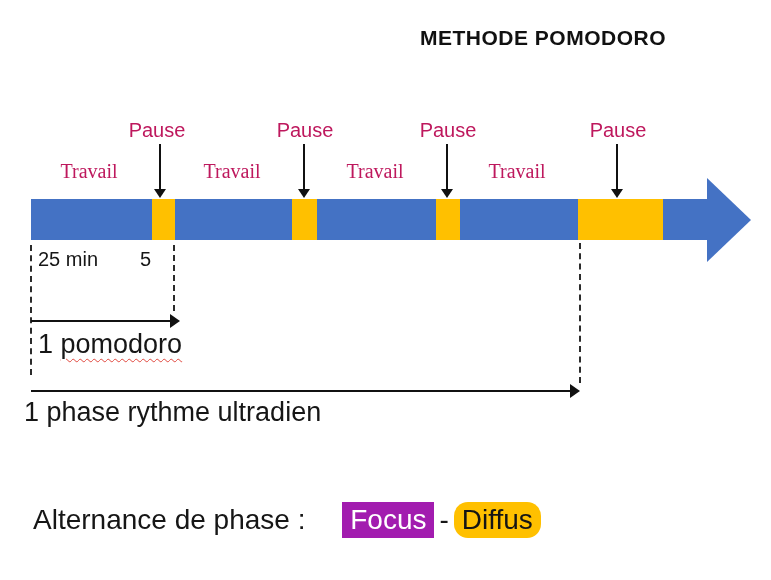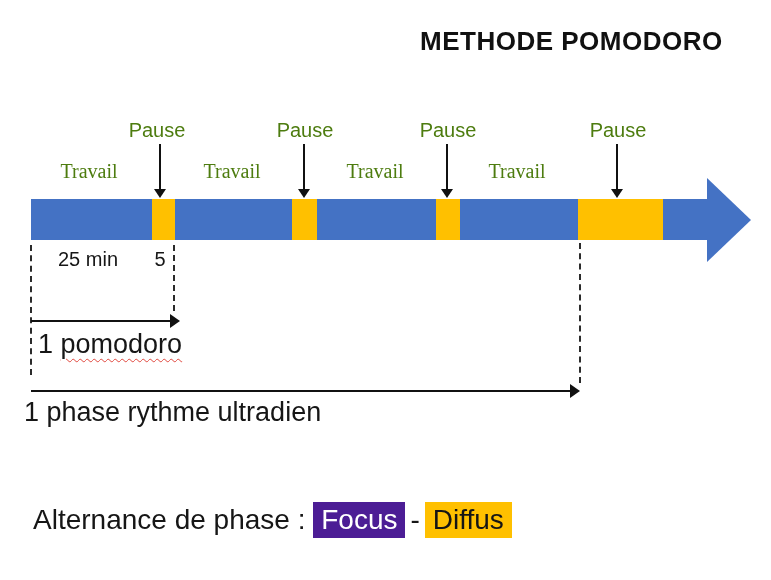--- a/index.html
+++ b/index.html
@@ -2,61 +2,61 @@
 <html><head>
 <meta charset="utf-8">
 <style>
   html,body{margin:0;padding:0;background:#fff;}
   .canvas{
     position:relative;width:771px;height:580px;background:#ffffff;
     font-family:"Liberation Sans",sans-serif;color:#1a1a1a;overflow:hidden;
   }
   .title{
     position:absolute;left:420px;top:26px;margin:0;
-    font-size:26px;font-weight:700;letter-spacing:0.5px;color:#111;
+    font-size:21px;font-weight:700;letter-spacing:0.5px;color:#111;
   }
   
   .bar{position:absolute;left:31px;top:199px;width:676px;height:41px;background:#4472C4;}
   .bar-head{
     position:absolute;left:707px;top:178px;width:0;height:0;
     border-top:42px solid transparent;border-bottom:42px solid transparent;
     border-left:44px solid #4472C4;
   }
   .pause-seg{position:absolute;top:199px;height:41px;background:#FFC000;}
   
-  .seg-label{position:absolute;width:110px;text-align:center;font-size:20px;color:#4d7c0f;}
+  .seg-label{position:absolute;width:110px;text-align:center;font-size:20px;color:#be185d;}
   .travail{top:160px;font-family:Liberation Serif, serif;}
   .pause{top:119px;}
   
   .parrow{position:absolute;top:144px;width:12px;height:56px;}
   .parrow .line{position:absolute;left:5px;top:0;width:2px;height:46px;background:#111;}
   .parrow .head{
     position:absolute;left:0;top:45px;width:0;height:0;
     border-left:6px solid transparent;border-right:6px solid transparent;
     border-top:9px solid #111;
   }
   
-  .dur-label{position:absolute;top:248px;font-size:20px;color:#161616;text-align:center;}
+  .dur-label{position:absolute;top:248px;font-size:20px;color:#161616;text-align:left;}
   .dashed{position:absolute;width:0;border-left:2px dashed #2b2b2b;}
   .hline{position:absolute;height:2px;background:#111;}
   .hhead{
     position:absolute;width:0;height:0;
     border-top:7px solid transparent;border-bottom:7px solid transparent;
     border-left:10px solid #111;
   }
   .annot{position:absolute;font-size:27px;color:#161616;}
   .squiggle{
     text-decoration:underline wavy #e0483e;
     text-decoration-thickness:1px;text-underline-offset:5px;
   }
   
   .footer{position:absolute;left:33px;top:502px;font-size:28px;color:#161616;white-space:nowrap;}
   .hl{display:inline-block;padding:2px 8px;}
   .hl-focus{color:#ffffff;}
-  .hl-diffus{color:#151515;}
+  .hl-diffus{color:#151515;border-radius:14px;}
   .sep{margin:0 5px;}
 </style>
 </head>
 <body>
 
 <div class="canvas">
 
   <h1 class="title">METHODE POMODORO</h1>
 
   <div class="seg-label pause" style="left:102px">Pause</div>
@@ -103,16 +103,16 @@
 
   <div class="hline" style="left:31px;top:320px;width:140px"></div>
   <div class="hhead" style="left:170px;top:314px"></div>
   <div class="annot" style="left:38px;top:329px"><span>1 </span><span class="squiggle">pomodoro</span></div>
 
   <div class="hline" style="left:31px;top:390px;width:540px"></div>
   <div class="hhead" style="left:570px;top:384px"></div>
   <div class="annot" style="left:24px;top:397px">1 phase rythme ultradien</div>
 
   <div class="footer"><span>Alternance de phase :</span>
-    <span class="hl hl-focus" style="background-color: #4c1d95;">Focus</span><span class="sep">-</span><span class="hl hl-diffus" style="background-color: rgb(255, 192, 0);">Diffus</span>
+    <span class="hl hl-focus" style="background-color: #a21caf; margin-left: 29px;">Focus</span><span class="sep">-</span><span class="hl hl-diffus" style="background-color: rgb(255, 192, 0);">Diffus</span>
   </div>
 
 </div>
 
 </body></html>

